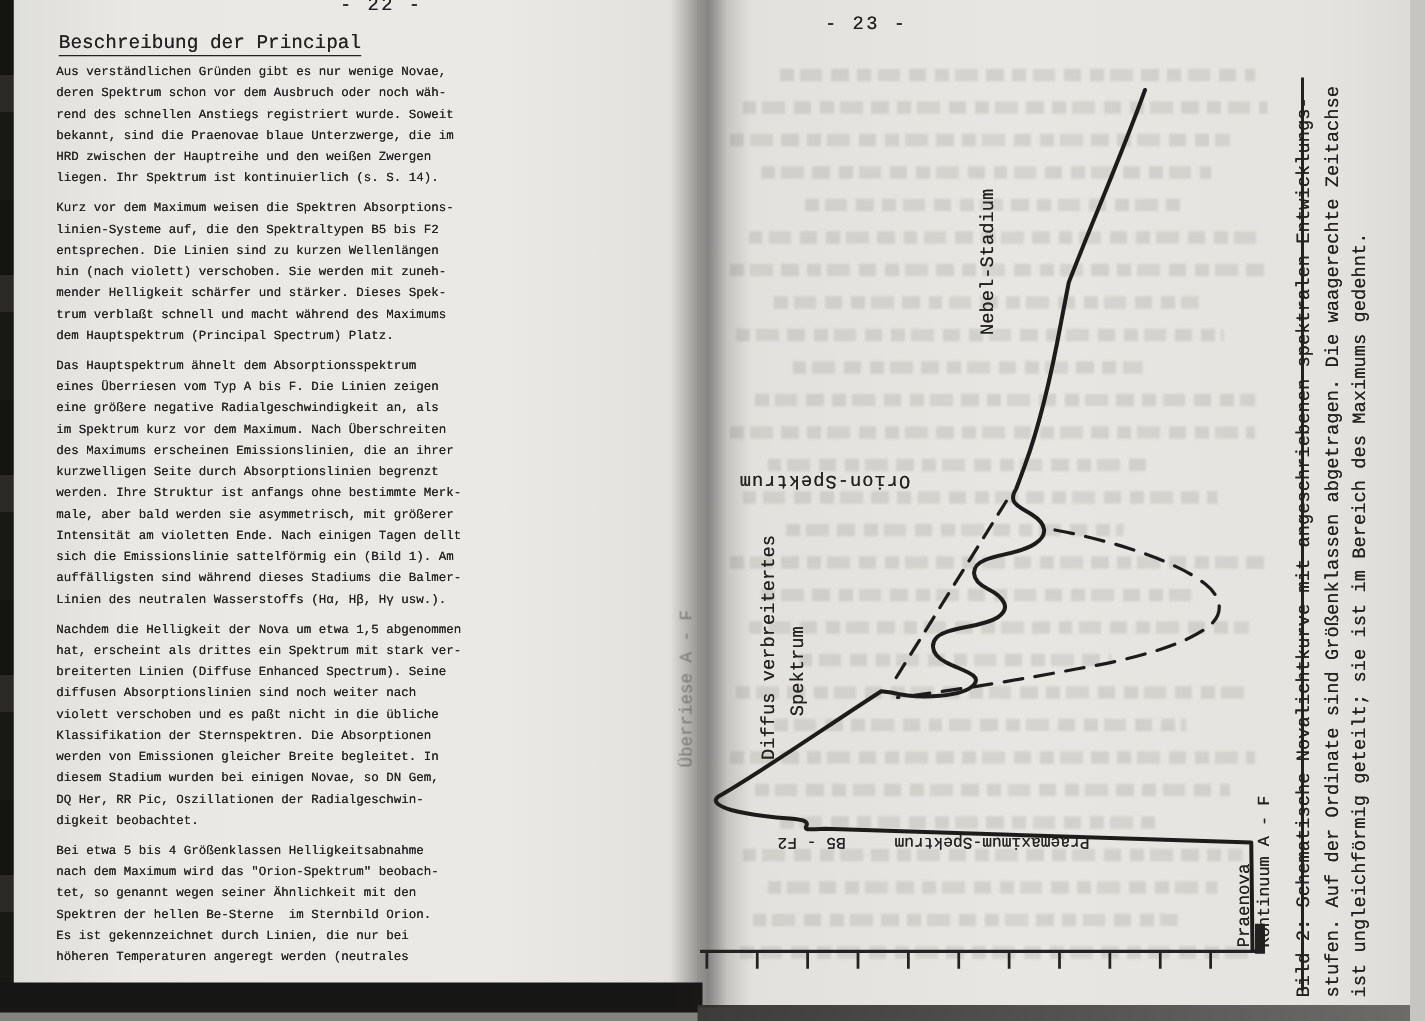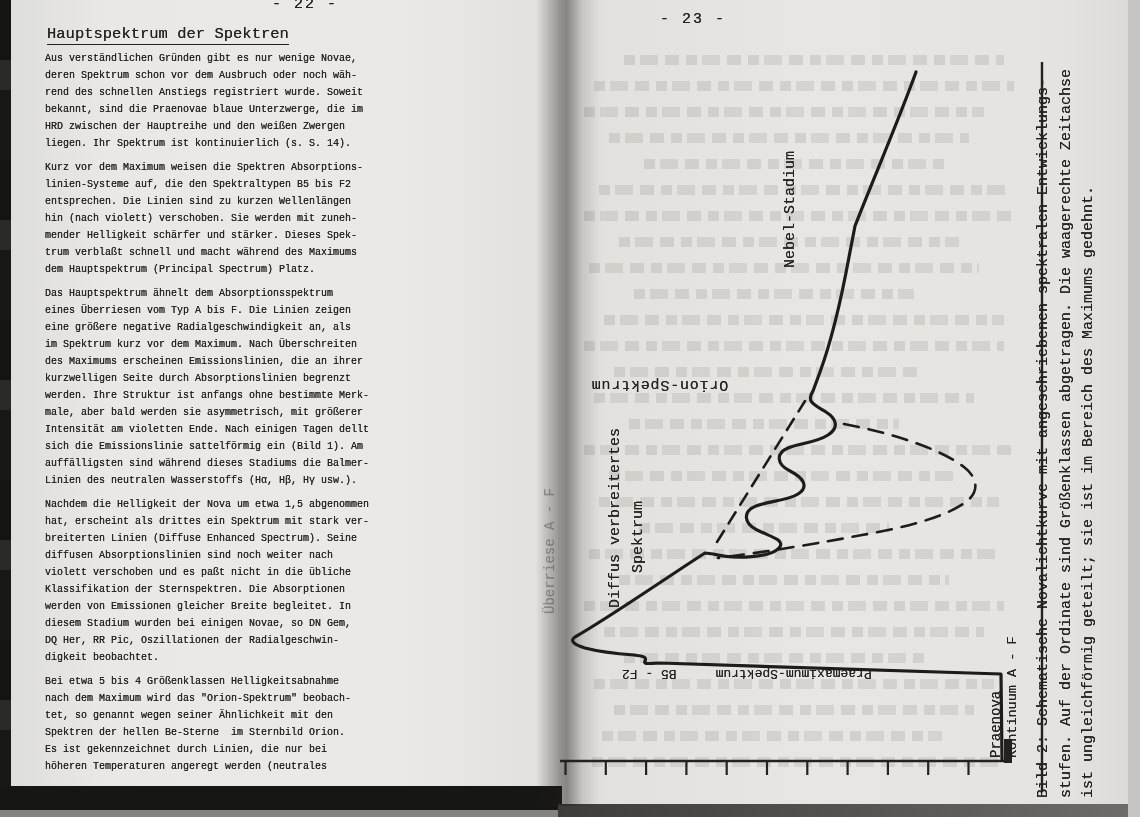--- a/index.html
+++ b/index.html
@@ -86,21 +86,21 @@
       <div class="bleed-row" style="margin-left: 40px; width: 300px;"></div>
       <div class="bleed-row" style="margin-left: 10px; width: 400px;"></div>
       <div class="bleed-row" style="margin-left: 30px; width: 360px;"></div>
       <div class="bleed-row" style="margin-left: 18px; width: 340px;"></div>
       <div class="bleed-row" style="margin-left: 8px; width: 410px;"></div>
     </div>
 
   <div class="gutter"></div>
 
   <div class="pageno tw" style="left:272px;top:-4px;">- 22 -</div>
-  <div class="heading tw">Hauptspektrum der Spektren</div>
+  <div class="heading tw">Beschreibung der Principal</div>
   <div class="body-text tw">
     <p>Aus verständlichen Gründen gibt es nur wenige Novae,
 deren Spektrum schon vor dem Ausbruch oder noch wäh-
 rend des schnellen Anstiegs registriert wurde. Soweit
 bekannt, sind die Praenovae blaue Unterzwerge, die im
 HRD zwischen der Hauptreihe und den weißen Zwergen
 liegen. Ihr Spektrum ist kontinuierlich (s. S. 14).</p>
     <p>Kurz vor dem Maximum weisen die Spektren Absorptions-
 linien-Systeme auf, die den Spektraltypen B5 bis F2
 entsprechen. Die Linien sind zu kurzen Wellenlängen

